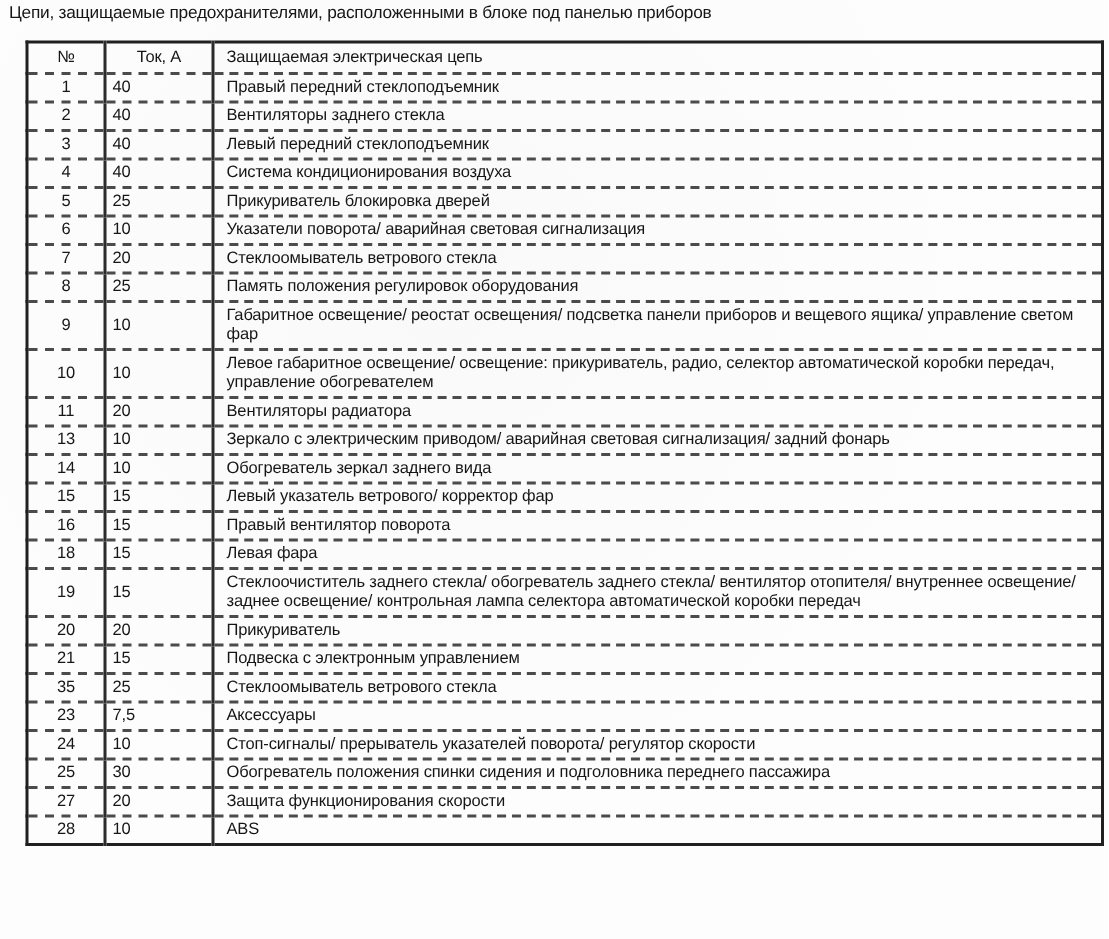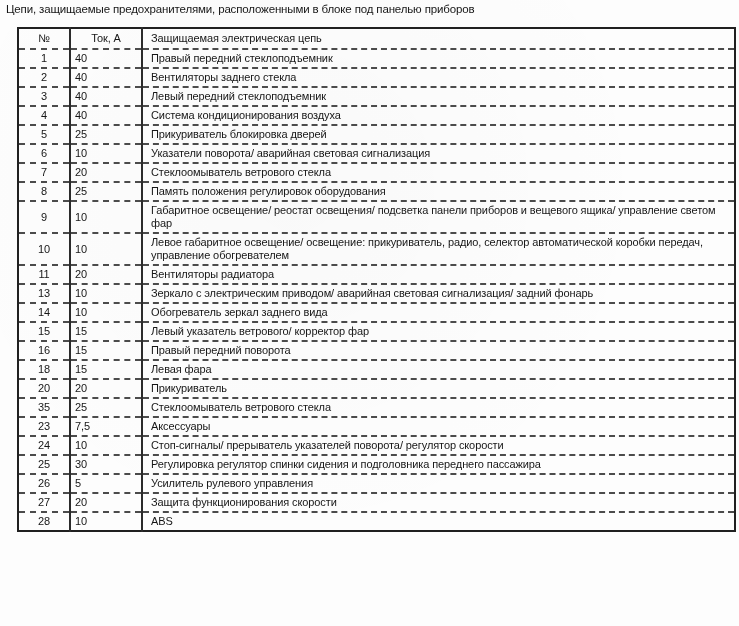--- a/index.html
+++ b/index.html
@@ -150,37 +150,47 @@
 
   <tr>
     <td class="col-num">15</td>
     <td class="col-amp">15</td>
     <td class="col-circuit">Левый указатель ветрового/ корректор фар</td>
   </tr>
 
   <tr>
     <td class="col-num">16</td>
     <td class="col-amp">15</td>
-    <td class="col-circuit">Правый передний поворота</td>
+    <td class="col-circuit">Правый вентилятор поворота</td>
   </tr>
 
 
   <tr>
     <td class="col-num">18</td>
     <td class="col-amp">15</td>
     <td class="col-circuit">Левая фара</td>
   </tr>
 
+  <tr>
+    <td class="col-num">19</td>
+    <td class="col-amp">15</td>
+    <td class="col-circuit">Стеклоочиститель заднего стекла/ обогреватель заднего стекла/ вентилятор отопителя/ внутреннее освещение/ заднее освещение/ контрольная лампа селектора автоматической коробки передач</td>
+  </tr>
 
   <tr>
     <td class="col-num">20</td>
     <td class="col-amp">20</td>
     <td class="col-circuit">Прикуриватель</td>
   </tr>
 
+  <tr>
+    <td class="col-num">21</td>
+    <td class="col-amp">15</td>
+    <td class="col-circuit">Подвеска с электронным управлением</td>
+  </tr>
 
   <tr>
     <td class="col-num">35</td>
     <td class="col-amp">25</td>
     <td class="col-circuit">Стеклоомыватель ветрового стекла</td>
   </tr>
 
   <tr>
     <td class="col-num">23</td>
     <td class="col-amp">7,5</td>
@@ -189,28 +199,23 @@
 
   <tr>
     <td class="col-num">24</td>
     <td class="col-amp">10</td>
     <td class="col-circuit">Стоп-сигналы/ прерыватель указателей поворота/ регулятор скорости</td>
   </tr>
 
   <tr>
     <td class="col-num">25</td>
     <td class="col-amp">30</td>
-    <td class="col-circuit">Регулировка регулятор спинки сидения и подголовника переднего пассажира</td>
-  </tr>
-
-  <tr>
-    <td class="col-num">26</td>
-    <td class="col-amp">5</td>
-    <td class="col-circuit">Усилитель рулевого управления</td>
-  </tr>
+    <td class="col-circuit">Обогреватель положения спинки сидения и подголовника переднего пассажира</td>
+  </tr>
+
 
   <tr>
     <td class="col-num">27</td>
     <td class="col-amp">20</td>
     <td class="col-circuit">Защита функционирования скорости</td>
   </tr>
 
   <tr>
     <td class="col-num">28</td>
     <td class="col-amp">10</td>

